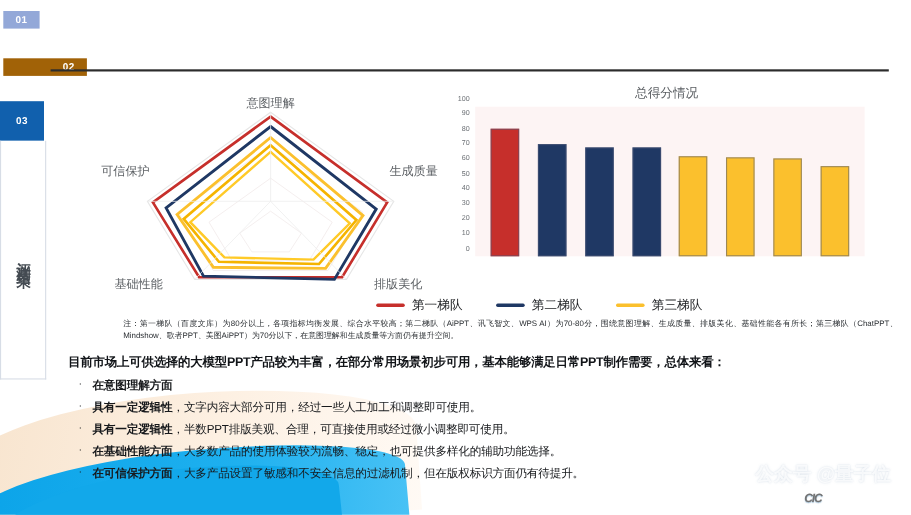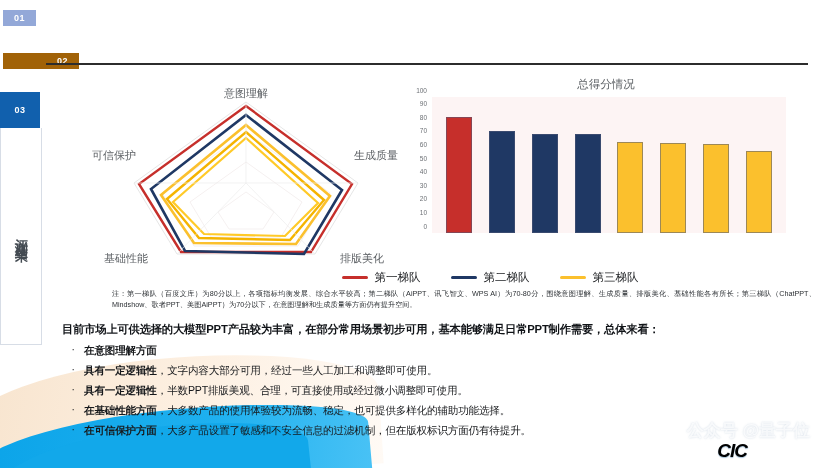--- a/index.html
+++ b/index.html
@@ -133,21 +133,21 @@
     border-radius:50% 50% 45% 45%;position:relative;
   }
   .wm-bird:before{
     content:"";position:absolute;left:4px;top:-3px;width:3px;height:4px;
     background:rgba(255,255,255,.7);border-radius:2px;
   }
   .logo{
     position:absolute;right:16px;bottom:6px;display:flex;align-items:center;gap:5px;
   }
   .logo-mark{
-    font-size:19px;font-weight:bold;font-style:italic;color:#000000;
+    font-size:11px;font-weight:bold;font-style:italic;color:#737373;
     letter-spacing:-1px;text-shadow:0 1px 1px rgba(0,80,140,.35);
   }
   .logo-txt{font-size:14px;font-weight:bold;color:#ffffff;letter-spacing:1px;}
 </style>
 </head>
 <body>
 
 <div class="slide">
 
   <div class="wave-cream"></div>

